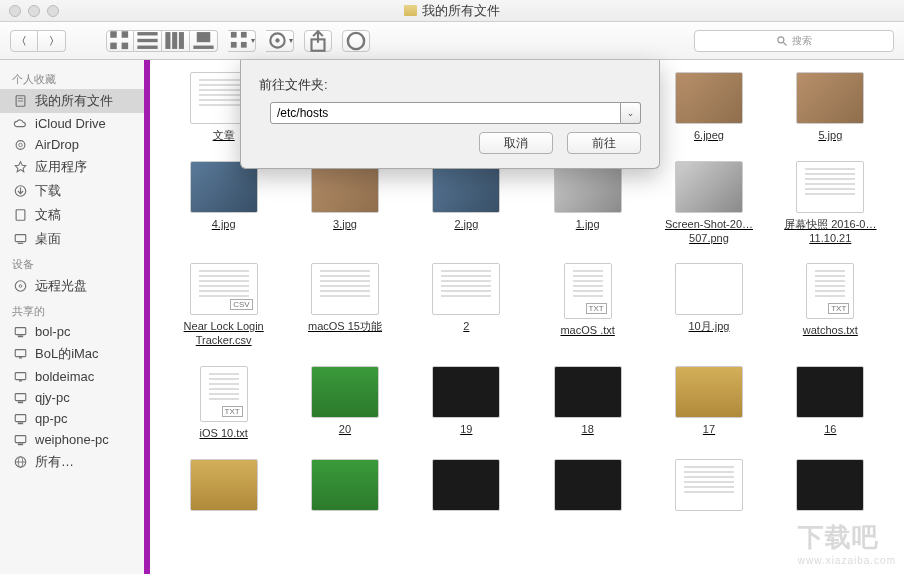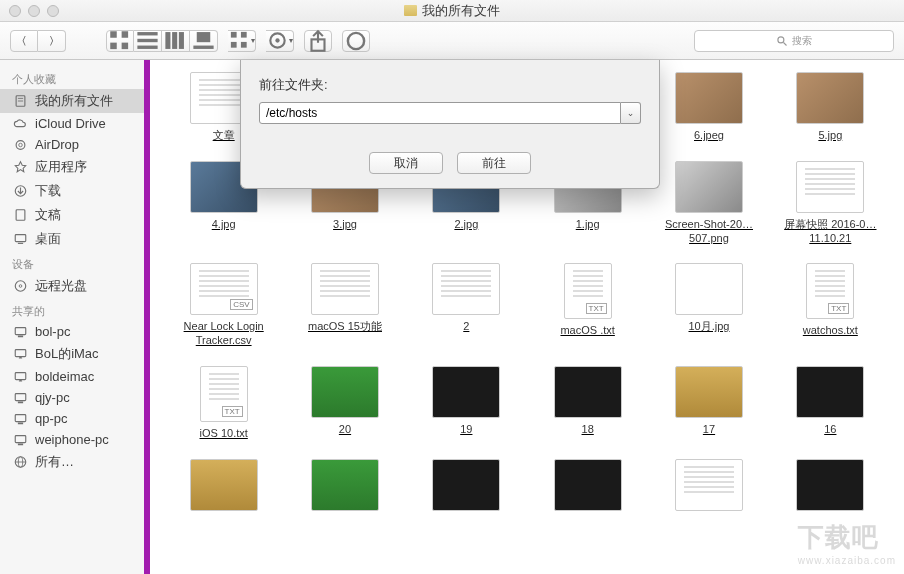--- a/index.html
+++ b/index.html
@@ -49,23 +49,23 @@
 .thumb.dark { background: #1a1a1a; }
 .thumb.green { background: linear-gradient(#3a9a3a,#2c7a2c); }
 .thumb.watch { background: linear-gradient(#d4af5a,#b08a3a); }
 .thumb.cal { background: #fff; border: 1px solid #ccc; }
 .file .name { font-size: 11px; color: #333; margin-top: 5px; line-height: 1.25; max-width: 110px; }
 
 
 .dialog { position: absolute; top: 60px; left: 240px; width: 420px; background: #f0f0f0; border: 1px solid #aaa; border-top: none; border-radius: 0 0 6px 6px; box-shadow: 0 8px 24px rgba(0,0,0,0.25); padding: 16px 18px 14px; z-index: 100; }
 .dialog .label { font-size: 13px; color: #333; margin-bottom: 8px; }
 .dialog .combo { display: flex; }
-.dialog input { flex: 1; height: 22px; border: 1px solid #999; border-radius: 3px 0 0 3px; padding: 0 6px; font-size: 12px; background: #fff; outline: none; }
+.dialog input { flex: 1; height: 22px; border: 1px solid #999; border-radius: 3px 0 0 3px; padding: 0 6px; font-size: 12px; background: #fff; outline: none; margin-left: 11px; }
 .dialog .combo-btn { width: 20px; height: 22px; border: 1px solid #999; border-left: 0; border-radius: 0 3px 3px 0; background: linear-gradient(#fff,#e8e8e8); display: flex; align-items: center; justify-content: center; cursor: pointer; font-size: 9px; color: #555; }
-.dialog .btns { display: flex; justify-content: center; gap: 14px; margin-top: 28px; }
+.dialog .btns { display: flex; justify-content: flex-end; gap: 14px; margin-top: 8px; }
 .dialog .btn { min-width: 74px; height: 22px; border: 1px solid #b0b0b0; border-radius: 4px; background: linear-gradient(#fff,#f0f0f0); font-size: 12px; color: #333; cursor: pointer; }
 
 .watermark { position: absolute; right: 8px; bottom: 8px; font-size: 26px; font-weight: bold; color: rgba(120,120,120,0.28); letter-spacing: 1px; pointer-events: none; }
 .watermark small { display: block; font-size: 10px; font-weight: normal; text-align: right; }
 </style>
 </head>
 <body>
 
 <div class="titlebar">
   <div class="traffic">

